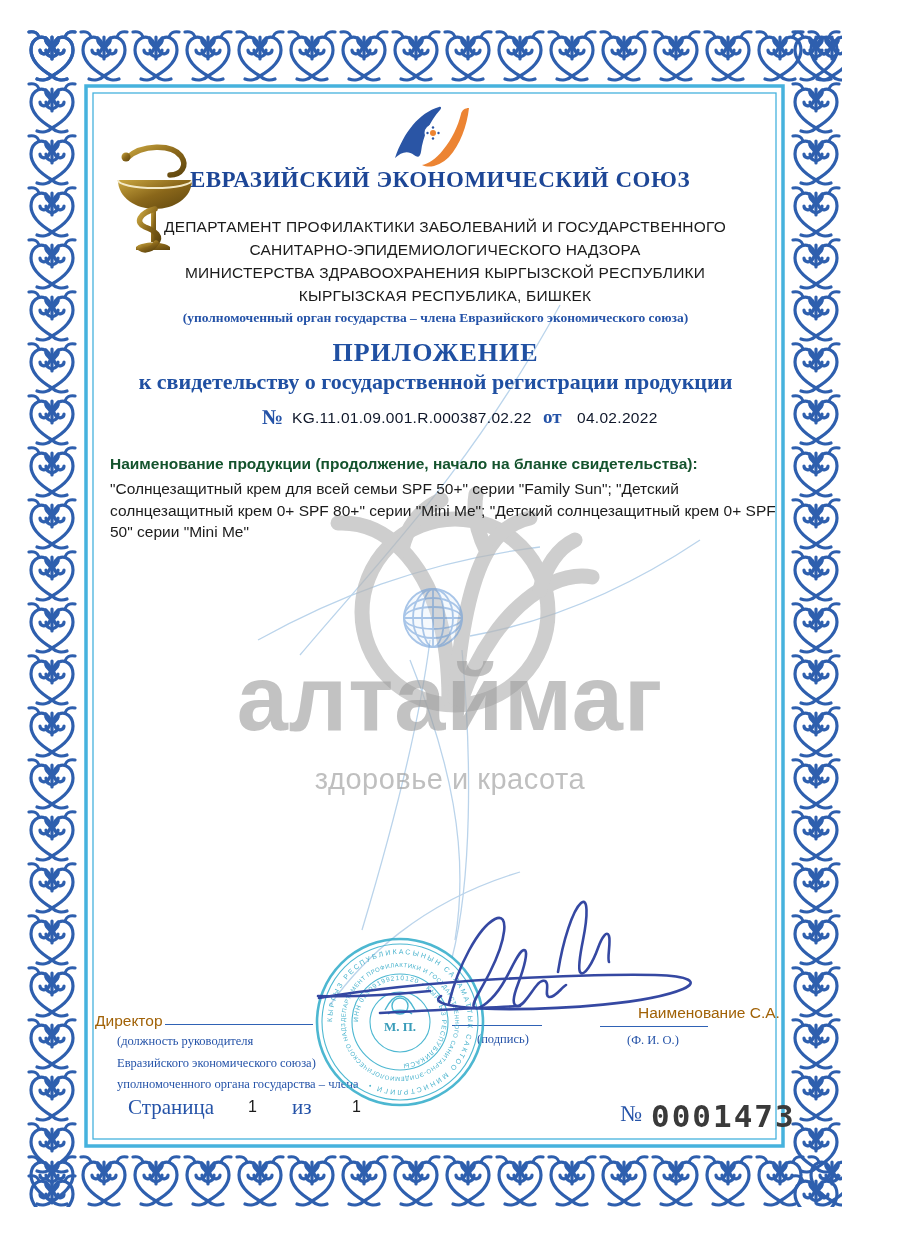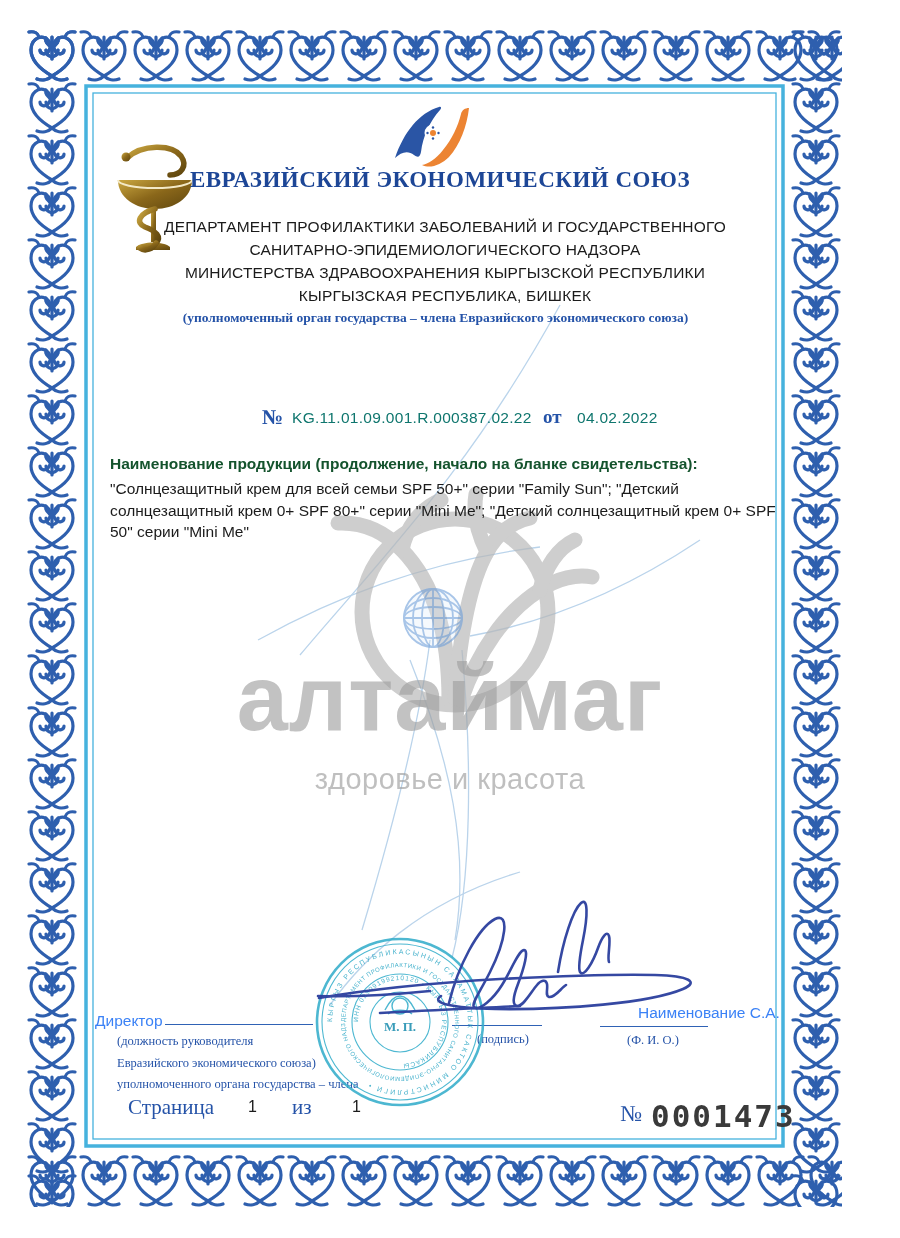--- a/index.html
+++ b/index.html
@@ -17,30 +17,30 @@
   .blue-serif{font-family:"Liberation Serif",serif;color:#2553a8;font-weight:bold;}
   .union-title{
     font-family:"Liberation Serif",serif;font-weight:bold;
     font-size:23px;color:#1d4696;letter-spacing:.5px;
   }
   .dept{font-size:15.5px;line-height:23px;color:#1b1b1b;letter-spacing:.2px;}
   .authority-note{font-size:13.5px;}
   .doc-title{font-family:"Liberation Serif",serif;font-weight:bold;font-size:26px;color:#2050a2;letter-spacing:1px;}
   .doc-subtitle{font-family:"Liberation Serif",serif;font-weight:bold;font-size:22px;color:#2050a2;}
   .reg-label{font-family:"Liberation Serif",serif;font-weight:bold;font-size:21px;color:#2553a8;}
-  .reg-val{font-size:15.5px;color:#0f766e;letter-spacing:.3px;}
+  .reg-val{font-size:15.5px;color:#0f172a;letter-spacing:.3px;}
   .prod-head{font-size:15.5px;font-weight:bold;color:#14532d;}
   .prod-line{font-size:15.5px;line-height:21.5px;color:#1b1b1b;}
   .wm-brand{
     font-size:92px;font-weight:bold;color:#9e9e9e;opacity:.62;
     letter-spacing:1px;line-height:1;
   }
   .wm-tagline{font-size:29px;color:#9e9e9e;opacity:.65;letter-spacing:.5px;}
   .sig-small{font-family:"Liberation Serif",serif;font-size:12.5px;color:#2553a8;line-height:21.5px;}
-  .name-plain{font-size:15.5px;color:#3b82f6;}
+  .name-plain{font-size:15.5px;color:#a16207;}
   .footer-serif{font-family:"Liberation Serif",serif;font-size:21px;color:#2553a8;}
   .footer-num{font-size:16px;color:#1b1b1b;}
   .blank-no{
     font-family:"DejaVu Sans Mono",monospace;
     font-size:31px;color:#3a3a3a;letter-spacing:2px;font-weight:bold;
   }
   .hline{height:0;border-top:1.5px solid #2f62b5;}
 </style>
 </head>
 <body>
@@ -152,20 +152,22 @@
 
   <div class="abs ctr" style="left:140px;top:215px;width:610px;">
     <div class="dept">ДЕПАРТАМЕНТ ПРОФИЛАКТИКИ ЗАБОЛЕВАНИЙ И ГОСУДАРСТВЕННОГО</div>
     <div class="dept">САНИТАРНО-ЭПИДЕМИОЛОГИЧЕСКОГО НАДЗОРА</div>
     <div class="dept">МИНИСТЕРСТВА ЗДРАВООХРАНЕНИЯ КЫРГЫЗСКОЙ РЕСПУБЛИКИ</div>
     <div class="dept">КЫРГЫЗСКАЯ РЕСПУБЛИКА, БИШКЕК</div>
   </div>
 
   <div class="abs ctr blue-serif authority-note" style="left:87px;top:310px;width:697px;">(уполномоченный орган государства – члена Евразийского экономического союза)</div>
 
+  <div class="abs ctr doc-title" style="left:87px;top:338px;width:697px;">ПРИЛОЖЕНИЕ</div>
+  <div class="abs ctr doc-subtitle" style="left:87px;top:369px;width:697px;">к свидетельству о государственной регистрации продукции</div>
 
   <span class="abs reg-label" style="left:262px;top:405px;">№</span>
   <span class="abs reg-val" style="left:292px;top:409px;">KG.11.01.09.001.R.000387.02.22</span>
   <span class="abs reg-label" style="left:543px;top:406px;font-size:19px;">от</span>
   <span class="abs reg-val" style="left:577px;top:409px;">04.02.2022</span>
 
   <div class="abs prod-head" style="left:110px;top:455px;width:675px;">Наименование продукции (продолжение, начало на бланке свидетельства):</div>
   <div class="abs" style="left:110px;top:478px;width:680px;">
     <div class="prod-line">"Солнцезащитный крем для всей семьи SPF 50+" серии "Family Sun"; "Детский</div>
     <div class="prod-line">солнцезащитный крем 0+ SPF 80+" серии "Mini Me"; "Детский солнцезащитный крем 0+ SPF</div>

